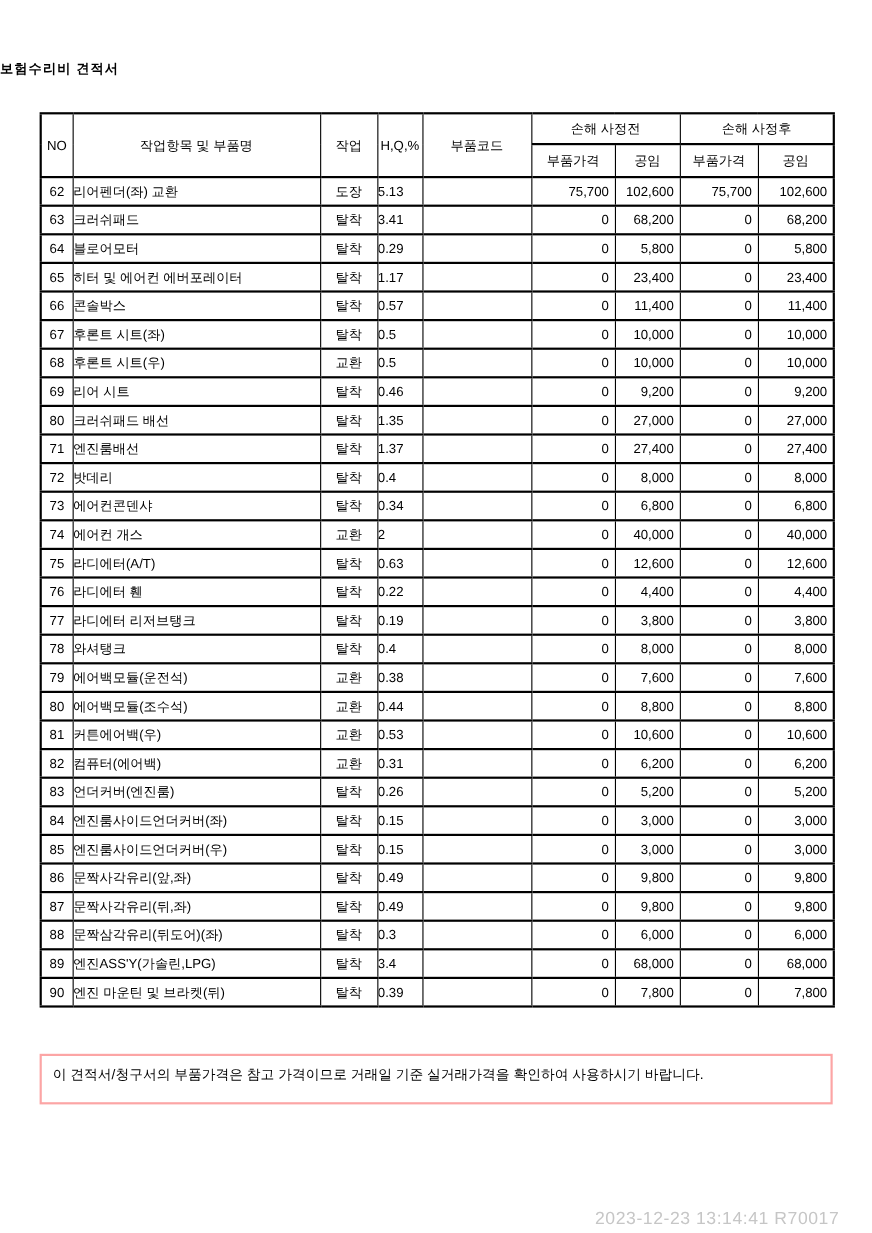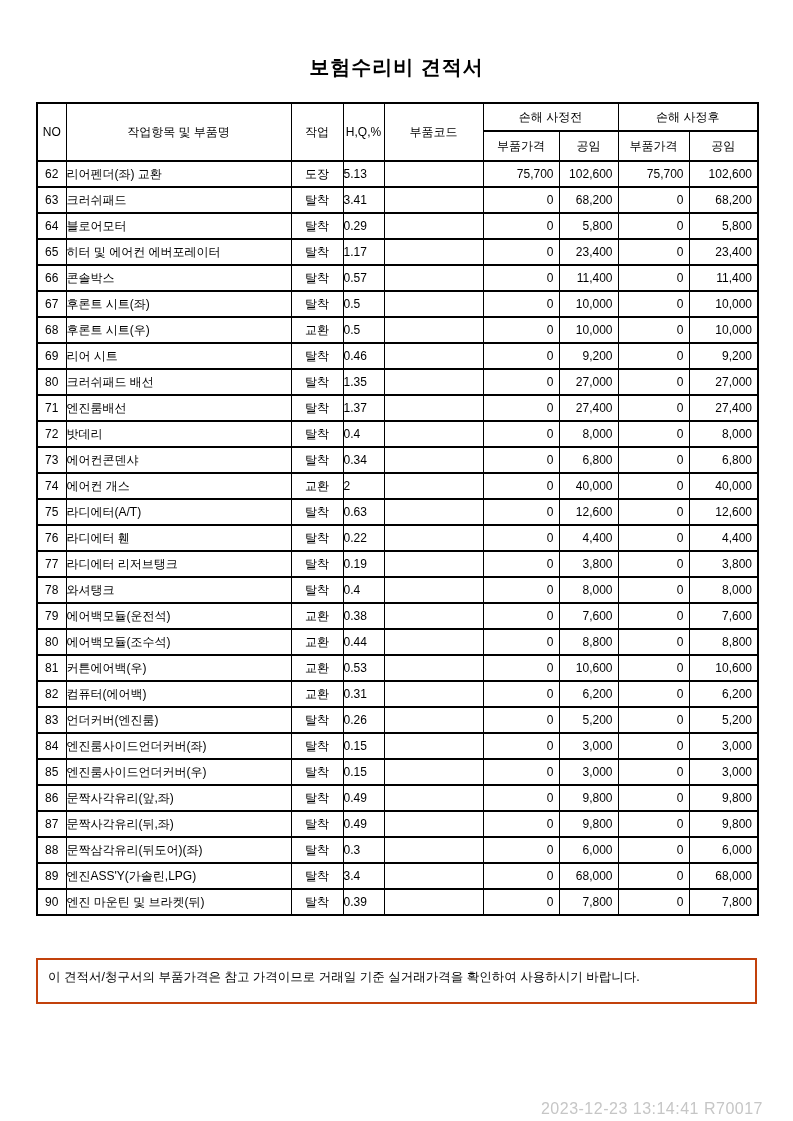--- a/index.html
+++ b/index.html
@@ -8,21 +8,21 @@
     width: 793px; height: 1121px;
     font-family: "Liberation Sans", "DejaVu Sans", sans-serif;
     color: #000;
     position: relative;
     overflow: hidden;
   }
   .page { position: absolute; inset: 0; }
 
   .doc-title {
     position: absolute; top: 54px; left: 0; width: 100%;
-    text-align: center; font-size: 20px; font-weight: bold;
+    text-align: left; font-size: 12px; font-weight: bold;
     letter-spacing: 1px;
   }
 
   .est-table {
     position: absolute; left: 36px; top: 102px;
     border-collapse: collapse; table-layout: fixed;
     width: 721px;
     border: 2px solid #000;
   }
   .est-table td, .est-table th {
@@ -39,21 +39,21 @@
   .c-no   { text-align: center; }
   .c-item { text-align: left; }
   .c-work { text-align: center; }
   .c-hq   { padding-right: 6px; }
   .c-code { text-align: center; }
   .c-num  { text-align: right; padding-right: 5px; }
 
   .notice-box {
     position: absolute; left: 36px; top: 958px;
     width: 721px; height: 46px;
-    border: 2px solid #c2410c;
+    border: 2px solid #fca5a5;
     padding: 9px 10px 0 10px;
     font-size: 12.5px;
   }
 
   .footer-title {
     position: absolute; top: 1018px; left: 0; width: 100%;
     text-align: center; font-size: 14px; font-weight: bold;
   }
   .page-label {
     position: absolute; top: 1045px; left: 0; width: 100%;

